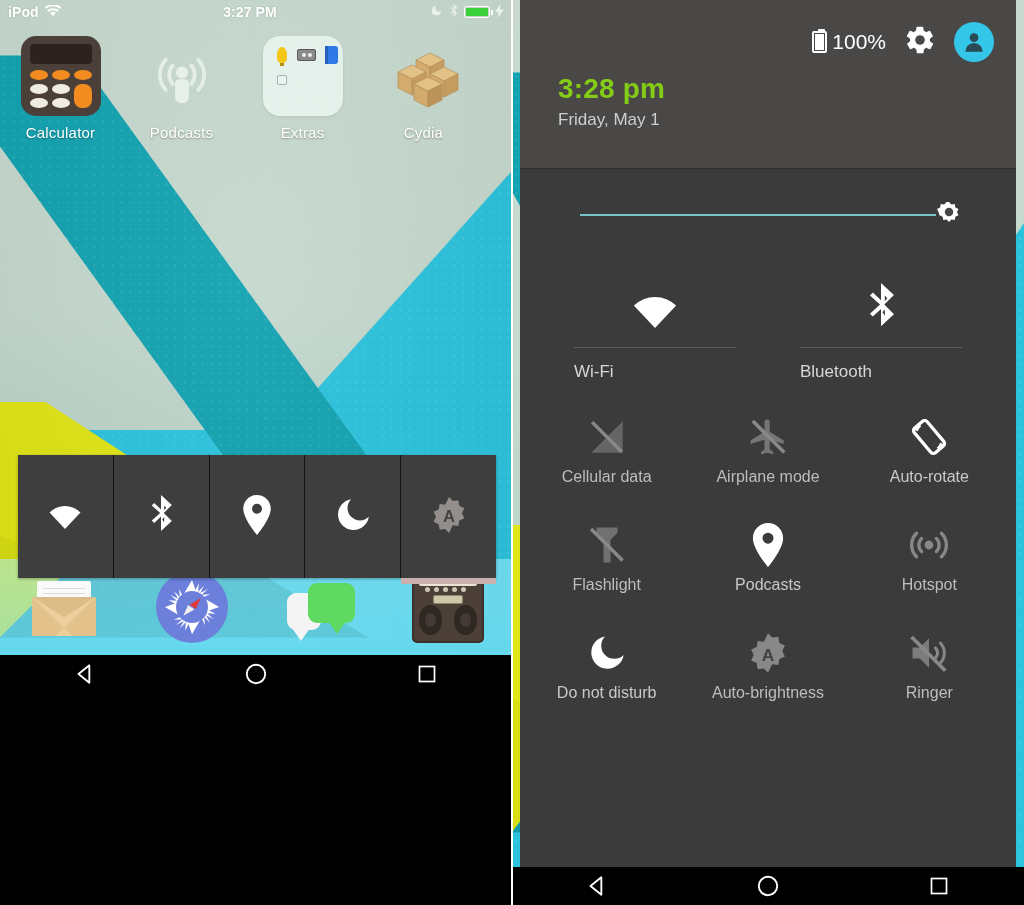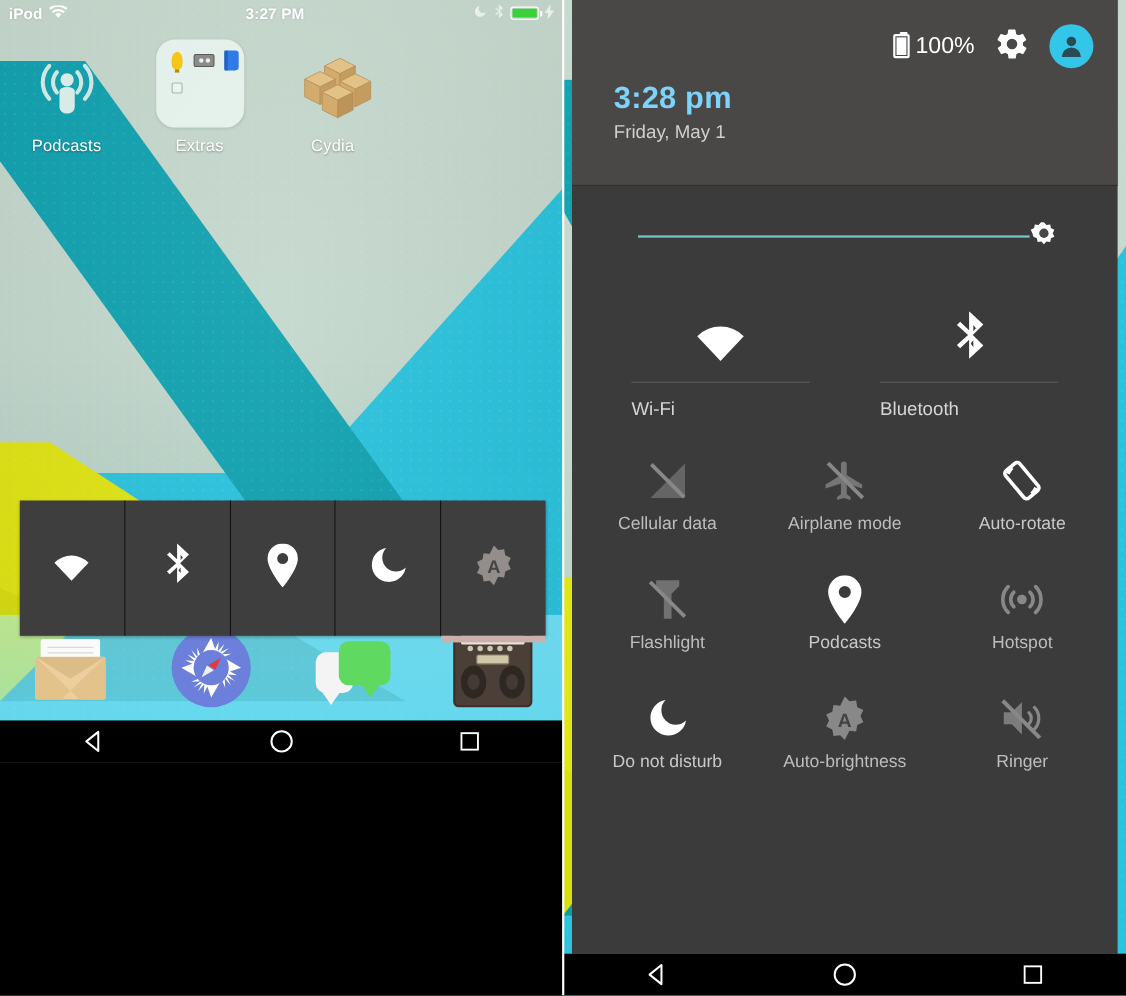--- a/index.html
+++ b/index.html
@@ -172,21 +172,21 @@
       flex:0 0 auto; }
   .qs-hrow { display:flex; align-items:center; justify-content:flex-end; gap:18px; }
   .qs-batt { display:flex; align-items:center; gap:5px; color:#fff; font-size:21px; }
   .bicon { width:15px; height:22px; border:2px solid #fff; border-radius:2px; position:relative; }
   .bicon::before { content:''; position:absolute; left:4px; top:-4px; width:7px; height:3px;
       background:#fff; border-radius:1px 1px 0 0; }
   .bicon > b { position:absolute; inset:1px; background:#fff; display:block; }
   .avatar { width:40px; height:40px; border-radius:50%; background:#34c6e8;
       display:flex; align-items:center; justify-content:center; }
   .qs-time { position:absolute; left:38px; bottom:38px; }
-  .qs-time .t { color:#7dd3fc; font-size:28px; font-weight:bold; letter-spacing:.2px; }
+  .qs-time .t { color:#84cc16; font-size:28px; font-weight:bold; letter-spacing:.2px; }
   .qs-time .d { color:#cfcfcf; font-size:17px; margin-top:5px; }
 
   .qs-body { flex:1; padding:0 22px; position:relative; }
   .qs-sep { height:1px; background:#2e2e2e; }
   .slider-row { height:92px; display:flex; align-items:center; padding:0 18px; position:relative; }
   .slider-track { position:absolute; left:38px; right:58px; height:2px; background:#4f4f4f; }
   .slider-fill { position:absolute; left:38px; width:calc(100% - 96px); height:2px; background:#73c6c9; }
   .slider-thumb { position:absolute; right:30px; width:30px; height:30px;
       display:flex; align-items:center; justify-content:center; }
 
@@ -256,20 +256,38 @@
           <svg width="9" height="14" viewBox="0 0 10 16">
               <path fill="#e9efe9" d="M6 0 0 9h3.6L3 16 10 6.4H5.8L6 0z"></path>
             </svg>
         </span>
       </div>
     </div>
 
     <div class="icon-grid">
       <div class="irow">
 
+        <div class="icell">
+          <div class="iart">
+            <div class="calc">
+              <div class="disp"></div>
+              <div class="keys">
+                <div class="k o"></div>
+                  <div class="k o"></div>
+                  <div class="k o"></div>
+                <div class="k"></div>
+                  <div class="k"></div>
+                <div class="k"></div>
+                  <div class="k"></div>
+                <div class="tall"></div>
+              </div>
+            </div>
+          </div>
+          <div class="ilabel">Calculator</div>
+        </div>
 
         <div class="icell">
           <div class="iart">
             <div class="pod">
               <svg width="74" height="74" viewBox="0 0 64 64">
                 <g fill="none" stroke="#e9f2ec" stroke-width="3.2" stroke-linecap="round" opacity=".88">
                   <path d="M18 44a19 19 0 0 1 0-26"></path>
                     <path d="M46 18a19 19 0 0 1 0 26"></path>
                   <path d="M24 39a12 12 0 0 1 0-16"></path>
                     <path d="M40 23a12 12 0 0 1 0 16"></path>

